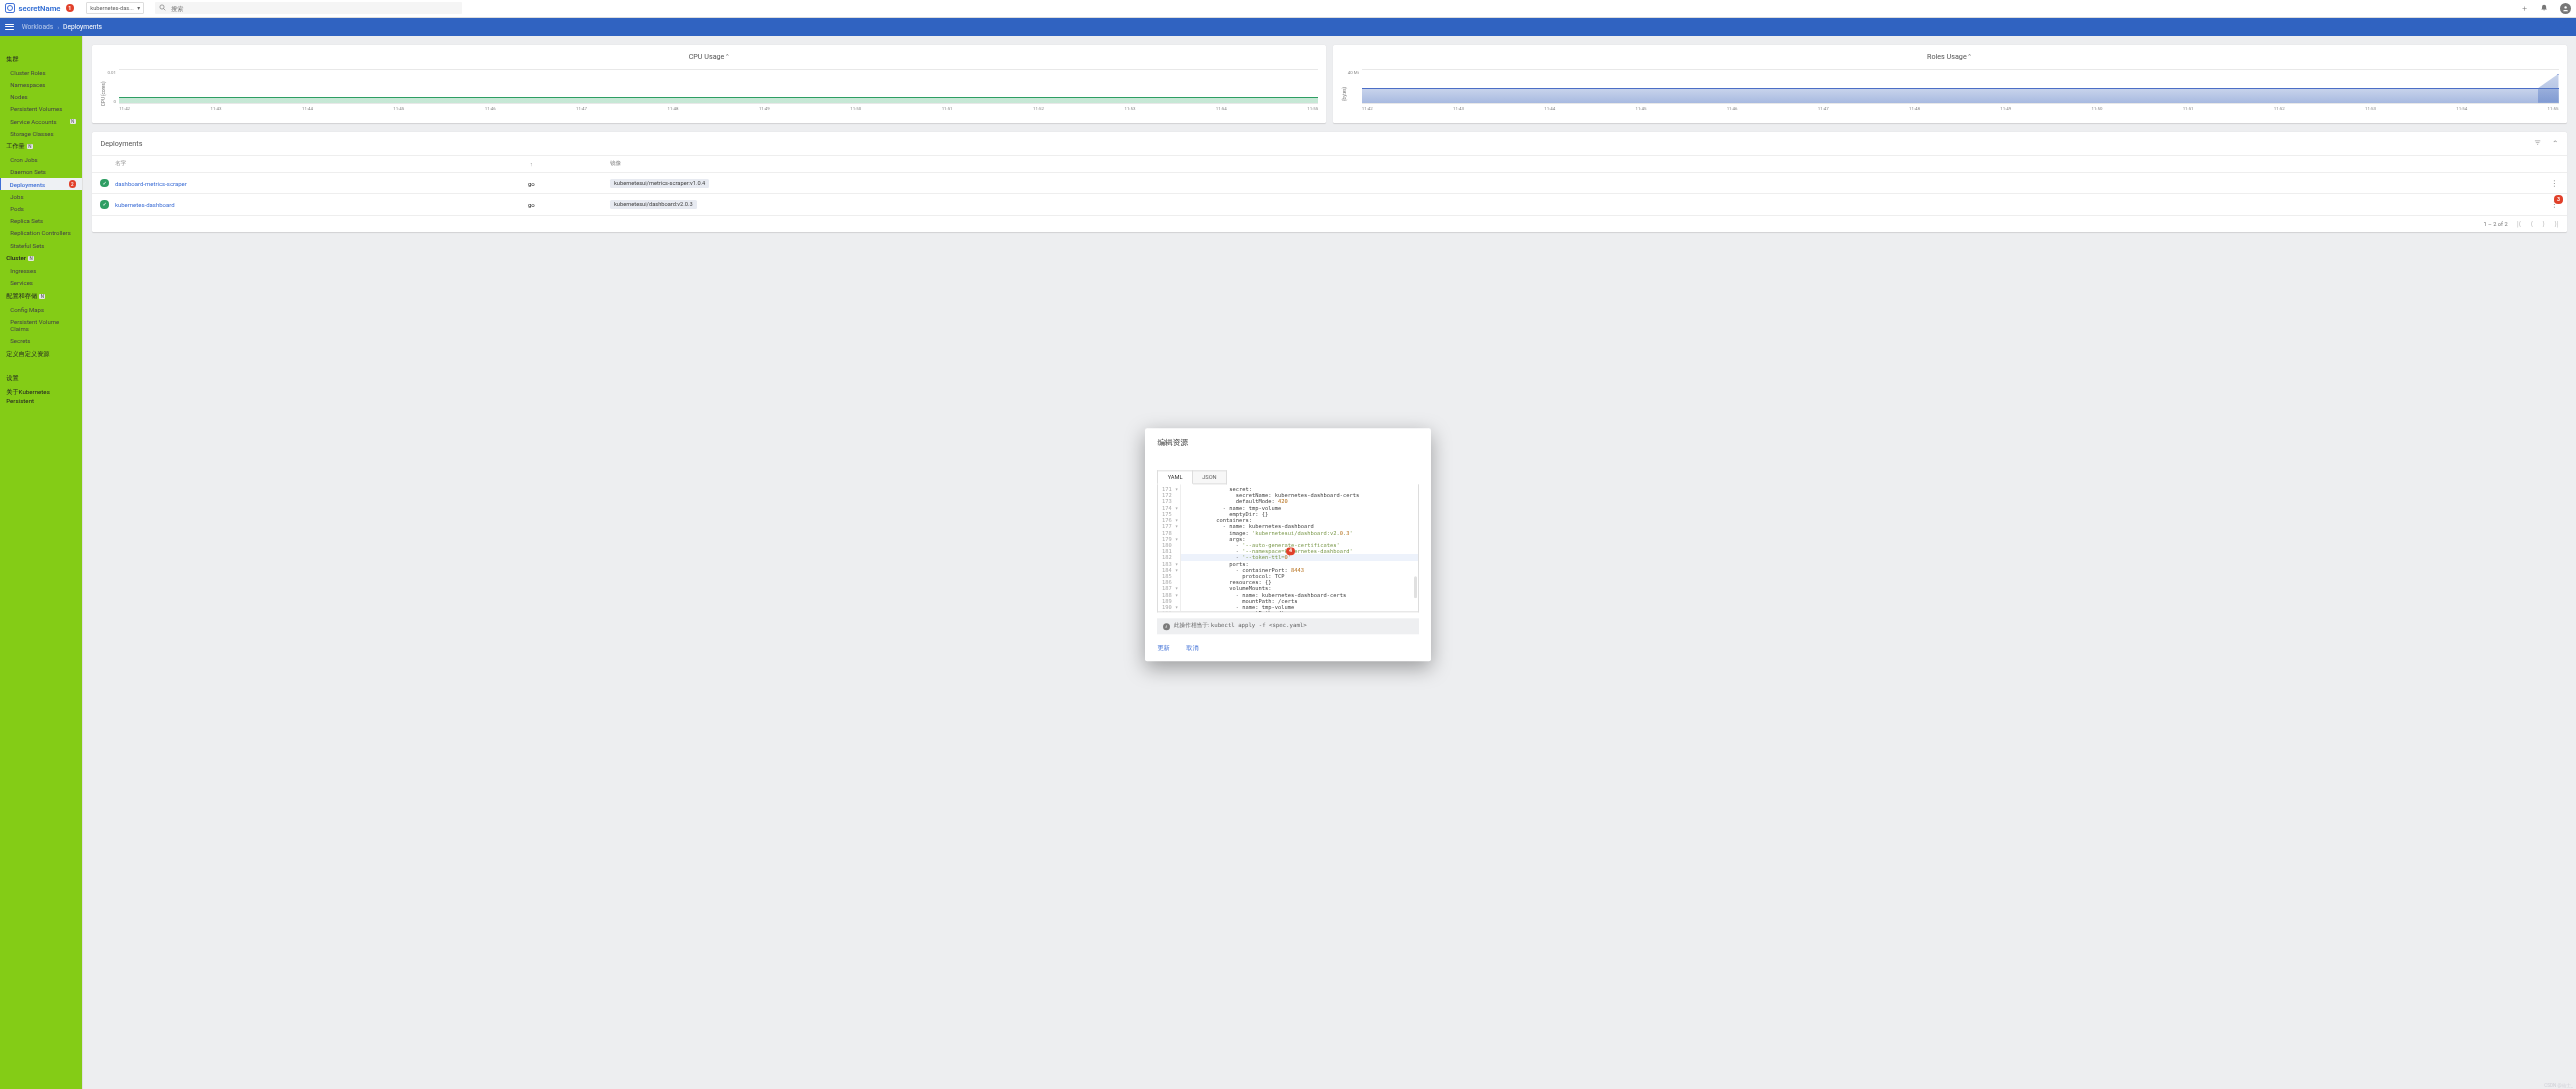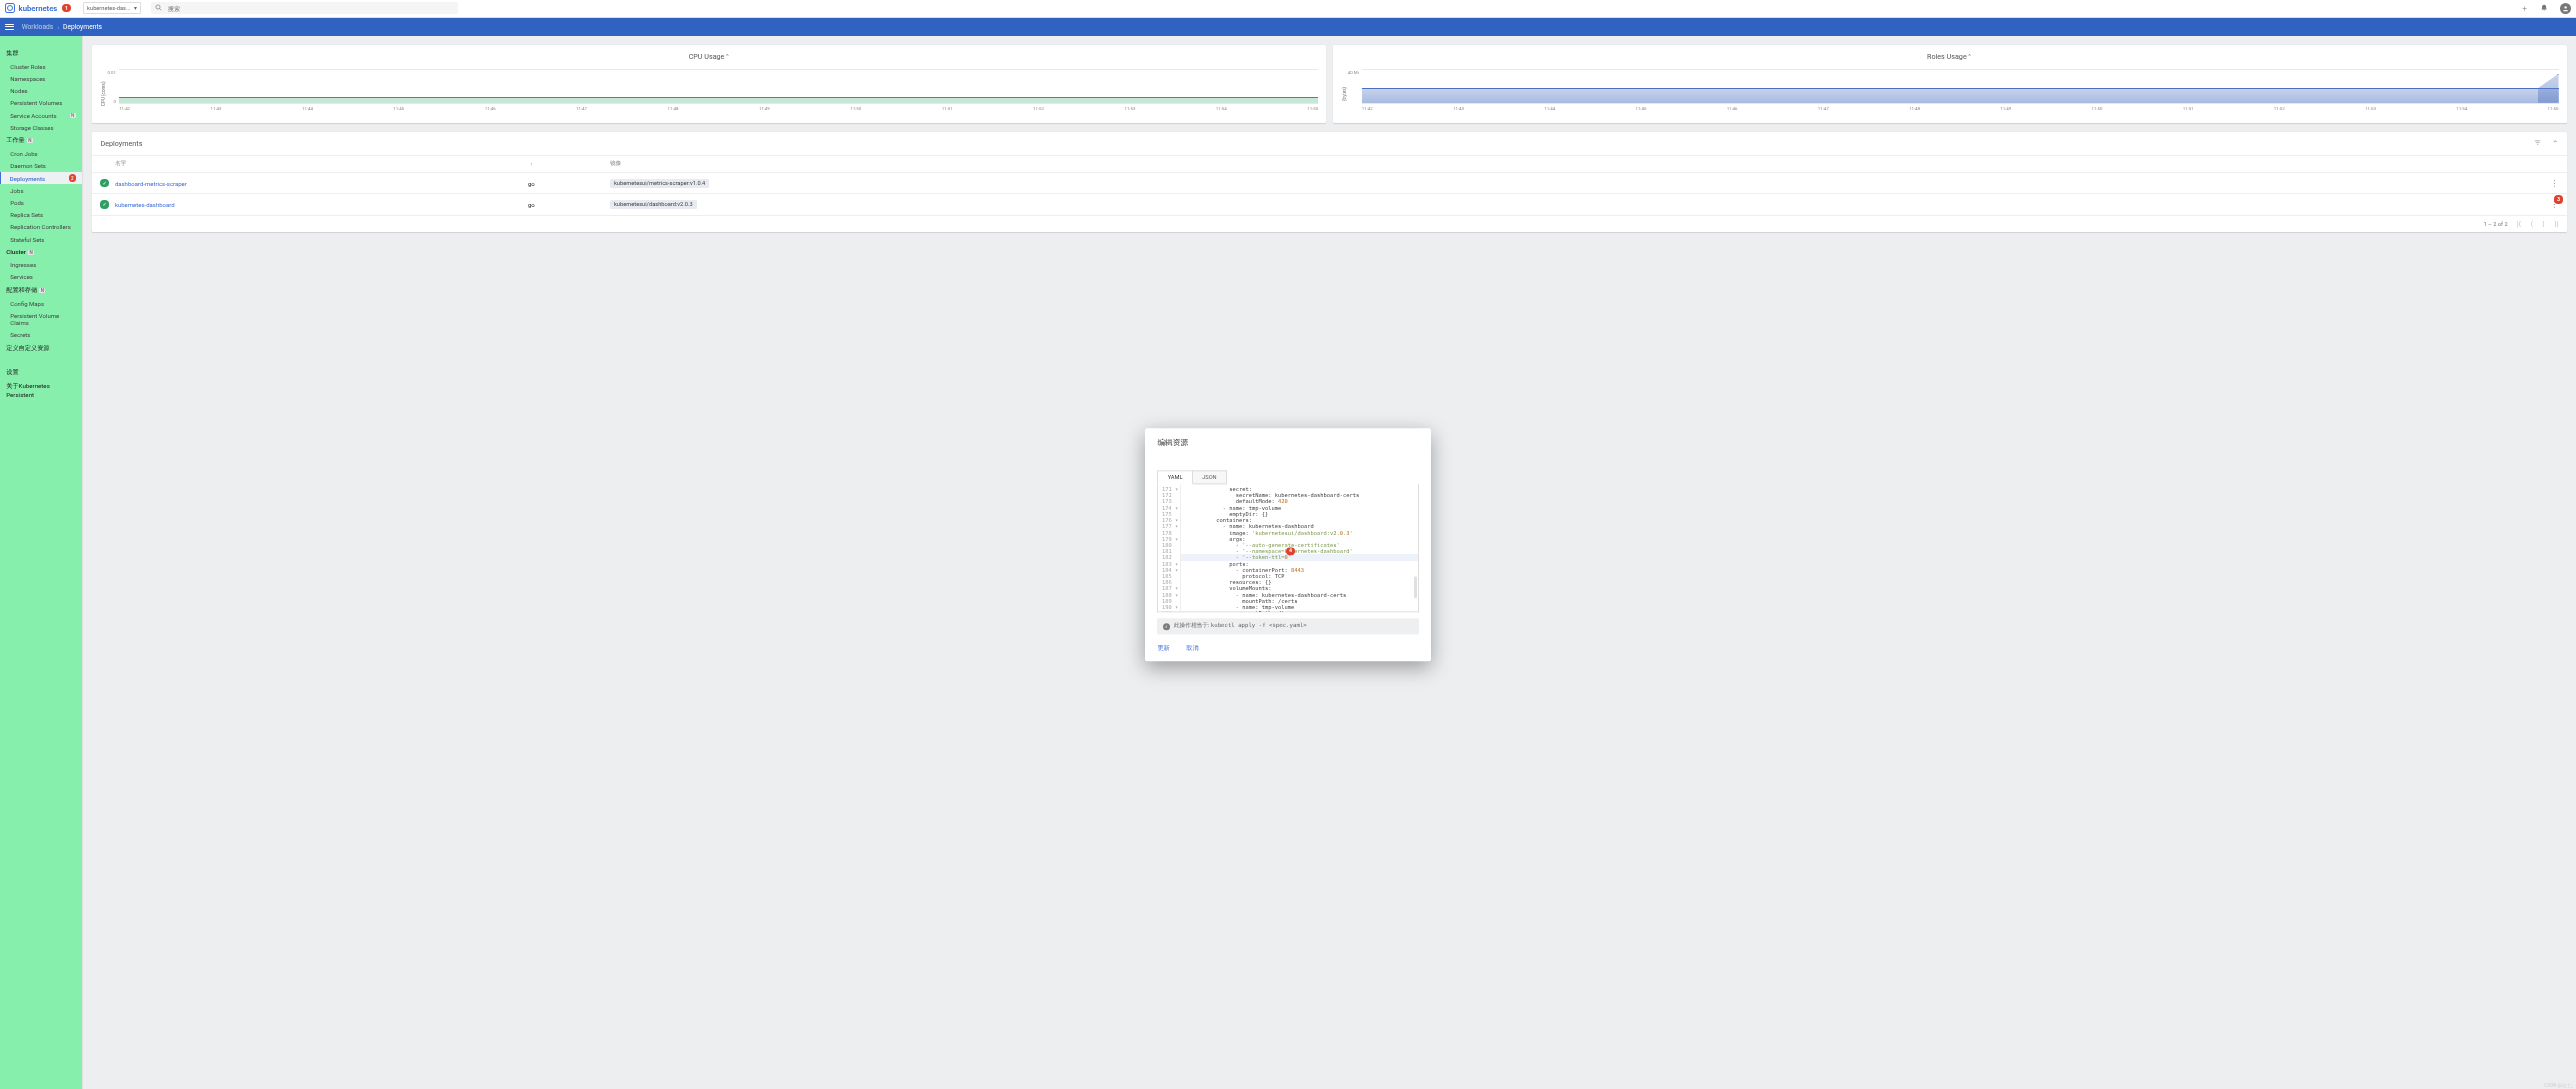--- a/index.html
+++ b/index.html
@@ -52,22 +52,22 @@
     padding: 0 5.2px; color: #fff; font-size: 6.7px; gap: 7.2px;
   }
   .hamburger { width: 9.3px; height: 6.2px; display: flex; flex-direction: column; justify-content: space-between; cursor: pointer; }
   .hamburger span { height: 1px; background: #fff; border-radius: 0.5px; }
   .crumbs { display: flex; align-items: center; gap: 4.1px; }
   .crumbs .muted { color: rgba(255,255,255,0.65); }
   .crumbs .chev { color: rgba(255,255,255,0.55); font-size: 5.2px; }
   
   .layout { display: flex; height: calc(100% - 36px); }
   .sidebar {
-    width: 83px; background: #86efac; border-right: 0.5px solid #e0e0e0;
-    overflow-y: auto; padding: 10px 0; font-size: 6.2px;
+    width: 83px; background: #84cc16; border-right: 0.5px solid #e0e0e0;
+    overflow-y: auto; padding: 16px 0; font-size: 6.2px;
   }
   .nav-section { padding: 3.1px 6.2px 2.1px 6.2px; font-size: 6.2px; font-weight: 500; color: #222; }
   .nav-section .n-badge {
     display:inline-block; font-size: 4.6px; background: #e5e5e5; color:#666;
     border-radius: 1px; padding: 0 1.5px; margin-left: 2.1px;
   }
   .nav-item {
     padding: 2.6px 6.2px 2.6px 10.3px; font-size: 6px; color: #444; display: flex;
     align-items: center; justify-content: space-between; cursor: pointer;
   }
@@ -208,21 +208,21 @@
   @media (min-width: 1133px) {
     html { font-size: 10.3px; }
   }
 </style>
 </head>
 <body>
 
 <div class="topbar">
   <div class="logo">
     <span class="logo-mark"></span>
-    <span>kubernetes</span>
+    <span>secretName</span>
   </div>
   <span class="red-circle">1</span>
   <div class="ns-select">
     <span>kubernetes-das...</span>
     <span>▾</span>
   </div>
   <div class="search-wrap">
     <span class="icon">
       <svg width="7.2" height="7.2" viewBox="0 0 24 24" fill="none" stroke="#777" stroke-width="2.2">
         <circle cx="10" cy="10" r="7"></circle>

